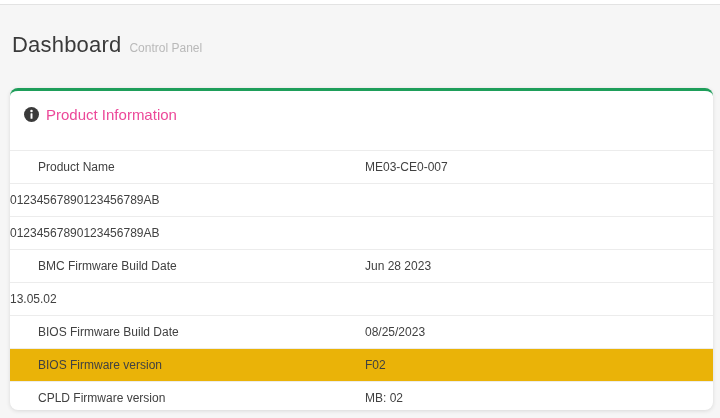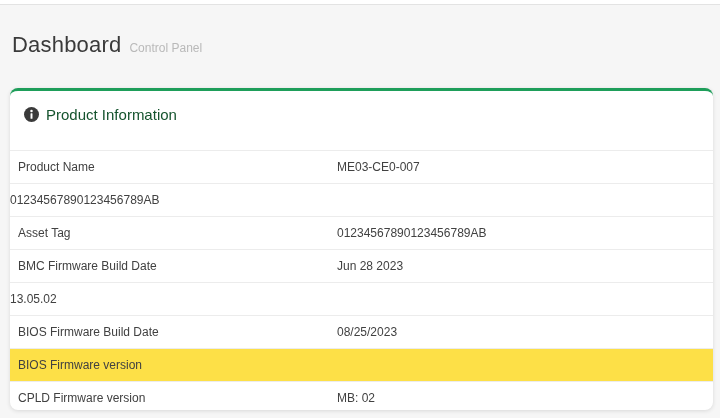--- a/index.html
+++ b/index.html
@@ -46,37 +46,37 @@
     display: flex;
     align-items: flex-start;
   }
   .info-icon {
     width: 15px; height: 15px;
     display: inline-block;
     margin-top: 1px;
   }
   .card-title {
     font-size: 15px;
-    color: #14532d;
+    color: #ec4899;
     margin-left: 7px;
   }
   .table { width: 100%; }
   .row {
     display: flex;
     height: 32px;
     align-items: center;
     border-top: 1px solid #ececec;
     font-size: 12px;
     color: #414141;
   }
-  .row.highlighted { background: #fde047; }
+  .row.highlighted { background: #eab308; }
   .cell-label {
-    width: 327px;
+    width: 355px;
     box-sizing: border-box;
-    padding-left: 8px;
+    padding-left: 28px;
     flex: 0 0 auto;
   }
   .cell-value { flex: 1; }
 </style>
 </head>
 <body>
 
 <div class="topbar"></div>
 
 <div class="page-header">
@@ -97,35 +97,35 @@
 
   <div class="table">
     <div class="row">
       <div class="cell-label">Product Name</div>
       <div class="cell-value">ME03-CE0-007</div>
     </div>
     <div class="row">
       <div class="cell-value">01234567890123456789AB</div>
     </div>
     <div class="row">
-      <div class="cell-label">Asset Tag</div>
       <div class="cell-value">01234567890123456789AB</div>
     </div>
     <div class="row">
       <div class="cell-label">BMC Firmware Build Date</div>
       <div class="cell-value">Jun 28 2023</div>
     </div>
     <div class="row">
       <div class="cell-value">13.05.02</div>
     </div>
     <div class="row">
       <div class="cell-label">BIOS Firmware Build Date</div>
       <div class="cell-value">08/25/2023</div>
     </div>
     <div class="row highlighted">
       <div class="cell-label">BIOS Firmware version</div>
+      <div class="cell-value">F02</div>
     </div>
     <div class="row">
       <div class="cell-label">CPLD Firmware version</div>
       <div class="cell-value">MB: 02</div>
     </div>
   </div>
 </div>
 
 </body></html>

